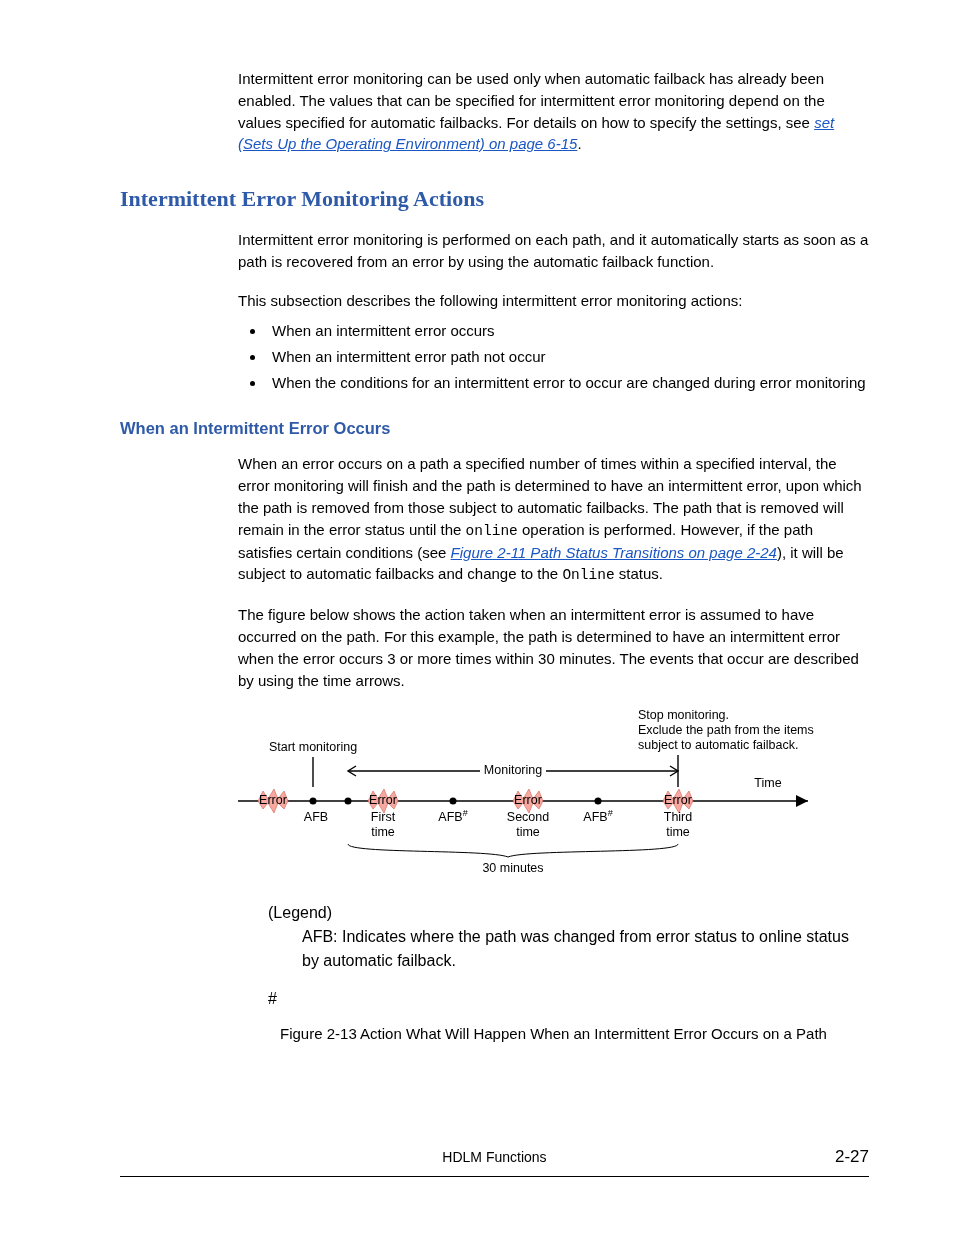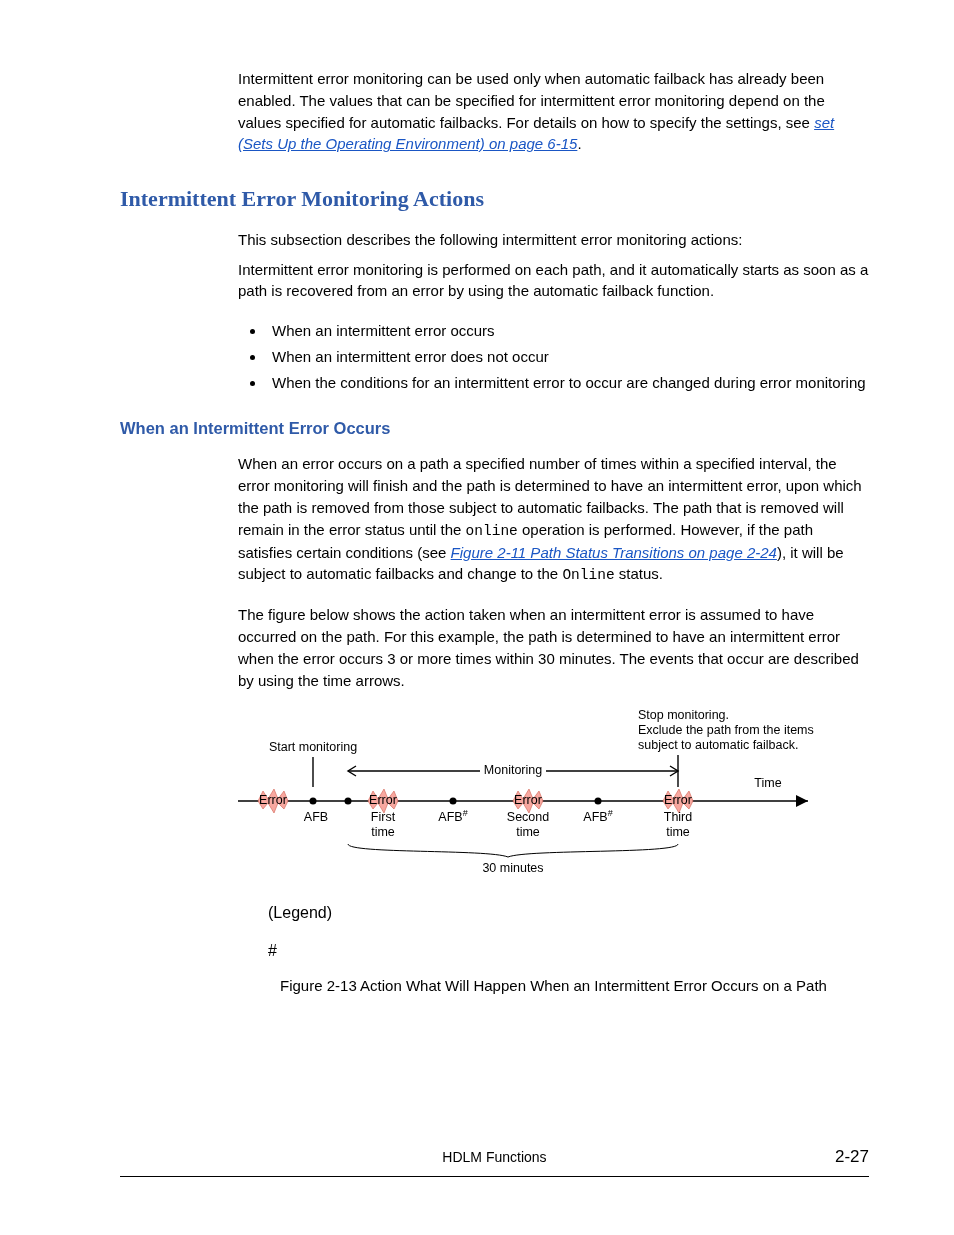--- a/index.html
+++ b/index.html
@@ -121,27 +121,27 @@
 <body>
 
 <div class="page">
 
   <p class="body-para">
     <span>Intermittent error monitoring can be used only when automatic failback has already been enabled. The values that can be specified for intermittent error monitoring depend on the values specified for automatic failbacks. For details on how to specify the settings, see </span><a class="link" href="#">set (Sets Up the Operating Environment) on page 6-15</a><span>.</span>
   </p>
 
   <h2 class="section">Intermittent Error Monitoring Actions</h2>
 
+  <p class="body-para">Intermittent error monitoring is performed on each path, and it automatically starts as soon as a path is recovered from an error by using the automatic failback function.</p>
+
   <p class="body-para" style="margin-bottom:8px">This subsection describes the following intermittent error monitoring actions:</p>
-
-  <p class="body-para">Intermittent error monitoring is performed on each path, and it automatically starts as soon as a path is recovered from an error by using the automatic failback function.</p>
 
   <ul class="bullets">
     <li>When an intermittent error occurs</li>
-    <li>When an intermittent error does not occur</li>
+    <li>When an intermittent error path not occur</li>
     <li>When the conditions for an intermittent error to occur are changed during error monitoring</li>
   </ul>
 
   <h3 class="subsection">When an Intermittent Error Occurs</h3>
 
   <p class="body-para">
     <span>When an error occurs on a path a specified number of times within a specified interval, the error monitoring will finish and the path is determined to have an intermittent error, upon which the path is removed from those subject to automatic failbacks. The path that is removed will remain in the error status until the </span><span class="mono">online</span><span> operation is performed. However, if the path satisfies certain conditions (see </span><a class="link" href="#">Figure 2-11 Path Status Transitions on page 2-24</a><span>), it will be subject to automatic failbacks and change to the </span><span class="mono">Online</span><span> status.</span>
   </p>
 
   <p class="body-para">The figure below shows the action taken when an intermittent error is assumed to have occurred on the path. For this example, the path is determined to have an intermittent error when the error occurs 3 or more times within 30 minutes. The events that occur are described by using the time arrows.</p>
@@ -198,20 +198,21 @@
       <text x="360" y="112" text-anchor="middle"><tspan>AFB</tspan><tspan dy="-5" font-size="9">#</tspan></text>
       <text x="440" y="112" text-anchor="middle">Third</text>
       <text x="440" y="127" text-anchor="middle">time</text>
 
       <path d="M110,135 C110,145 250,140 270,148 C290,140 440,145 440,135" class="brace"></path>
       <text x="275" y="163" text-anchor="middle">30 minutes</text>
     </svg>
 
     <div class="figure-legend">
       <div>(Legend)</div>
+      <div class="indent">AFB: Indicates where the path was changed from error status to online status by automatic failback.</div>
       <div style="margin-top:14px">#</div>
     </div>
 
     <p class="figure-caption">Figure 2-13 Action What Will Happen When an Intermittent Error Occurs on a Path</p>
   </div>
 
   <div class="footer">
     <div class="row1">
       <span class="spacer"></span>
       <span class="chap">HDLM Functions</span>

